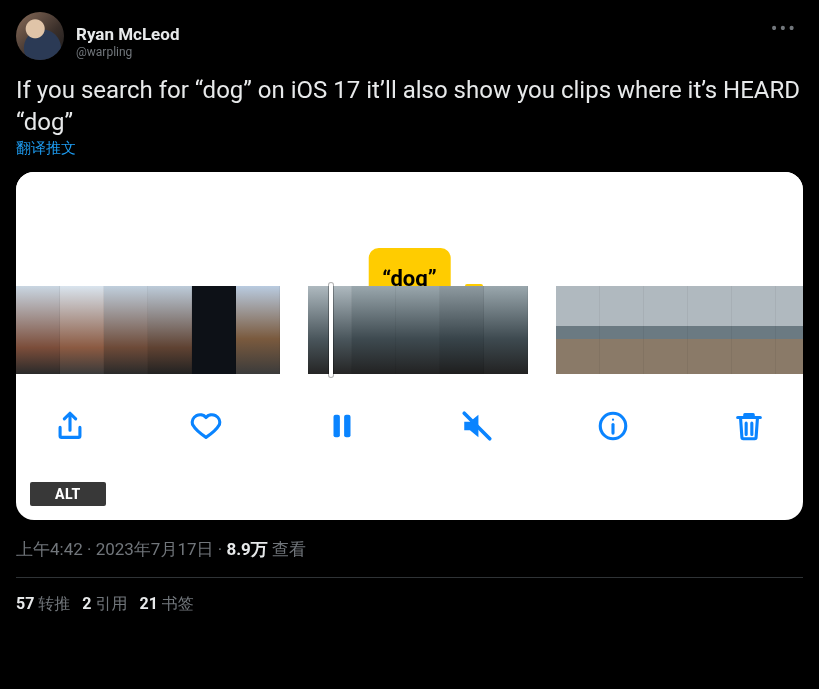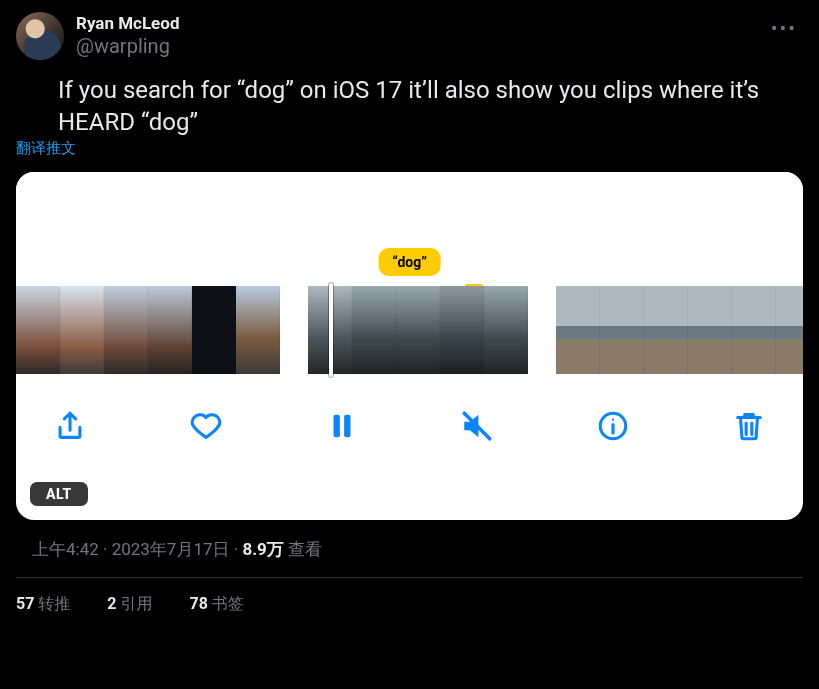--- a/index.html
+++ b/index.html
@@ -10,21 +10,21 @@
     height: 689px;
     overflow: hidden;
     position: relative;
     color: #e7e9ea;
   }
   .tweet {
     padding: 12px 16px 0 16px;
   }
   .header {
     display: flex;
-    align-items: center;
+    align-items: flex-end;
     gap: 12px;
     position: relative;
   }
   .avatar {
     width: 48px;
     height: 48px;
     border-radius: 50%;
     background: linear-gradient(135deg, #8a6d5a 0%, #3a2f2a 60%, #1a1a1a 100%);
     flex-shrink: 0;
     position: relative;
@@ -33,32 +33,31 @@
   .avatar::after{
     content:"";
     position:absolute;
     inset:0;
     background:
       radial-gradient(circle at 40% 35%, #e0c4a8 0 9px, transparent 10px),
       radial-gradient(circle at 55% 75%, #2b3a55 0 18px, transparent 19px);
   }
   .names { display:flex; flex-direction:column; line-height:1.25; }
   .display-name { font-weight:700; font-size:17px; color:#e7e9ea; }
-  .handle { font-size:20px; color:#71767b; }
+  .handle { font-size:12px; color:#71767b; }
   .more {
     position:absolute; right:0; top:0; color:#71767b; font-size:20px; letter-spacing:2px;
     padding:4px 6px; border-radius:50%;
   }
   .body-text {
     margin-top:14px;
     font-size:24px;
     line-height:1.35;
     color:#e7e9ea;
     font-weight:400;
-    margin-left:42px;
   }
   .translate {
     color:#1d9bf0;
     font-size:15px;
   }
   .media {
     margin-top:14px;
     background:#fff;
     border-radius:18px;
     overflow:hidden;
@@ -67,22 +66,22 @@
   }
   .whitespace { height:110px; background:#fff; }
   .bubble-row { position:relative; height:0; }
   .bubble {
     position:absolute;
     left:50%; transform:translateX(-50%);
     top:-34px;
     background:#ffcc00;
     color:#000;
     font-weight:700;
-    font-size:14px;
-    padding:6px 14px;
+    font-size:22px;
+    padding:18px 14px;
     border-radius:10px;
   }
   .tick {
     position:absolute; left:57%; top:2px; width:18px; height:6px; background:#ffcc00; border-radius:2px;
   }
   .strip {
     display:flex;
     gap:28px;
     padding:4px 0 0 0;
     height:96px;
@@ -125,40 +124,39 @@
   .tbtn { color:#0a84ff; width:40px; height:40px; display:flex; align-items:center; justify-content:center; }
   .tbtn svg { width:34px; height:34px; stroke:#0a84ff; fill:none; stroke-width:2.2; }
   .tbtn.fill svg { fill:#0a84ff; stroke:none; }
   .alt {
     position:absolute;
     left:14px; bottom:14px;
     background:rgba(0,0,0,0.78);
     color:#fff;
     font-weight:800;
     font-size:14px;
-    padding:4px 16px;
-    border-radius:7px;
+    padding:4px 25px;
+    border-radius:2px;
     letter-spacing:0.5px;
   }
   .meta {
     margin-top:18px;
     color:#71767b;
     font-size:17px;
-    margin-left:16px;
   }
   .meta .dot::before{content:" · ";}
   .meta b { color:#e7e9ea; font-weight:700; }
   .divider {
     margin-top:16px;
     height:1px;
     background:#2f3336;
   }
   .stats {
     display:flex;
-    gap:37px;
+    gap:12px;
     padding:16px 0 0 0;
     font-size:16px;
     color:#71767b;
   }
   .stats b { color:#e7e9ea; font-weight:700; }
 </style>
 </head>
 <body>
 
 <div class="tweet">
@@ -253,16 +251,16 @@
 
   <div class="meta">
     <span>上午4:42</span><span class="dot"></span><span>2023年7月17日</span><span class="dot"></span><b>8.9万</b> <span>查看</span>
   </div>
 
   <div class="divider"></div>
 
   <div class="stats">
     <span><b>57</b> <span>转推</span></span>
     <span><b>2</b> <span>引用</span></span>
-    <span><b>78</b> <span>书签</span></span>
+    <span><b>21</b> <span>书签</span></span>
   </div>
 
 </div>
 
 </body></html>

